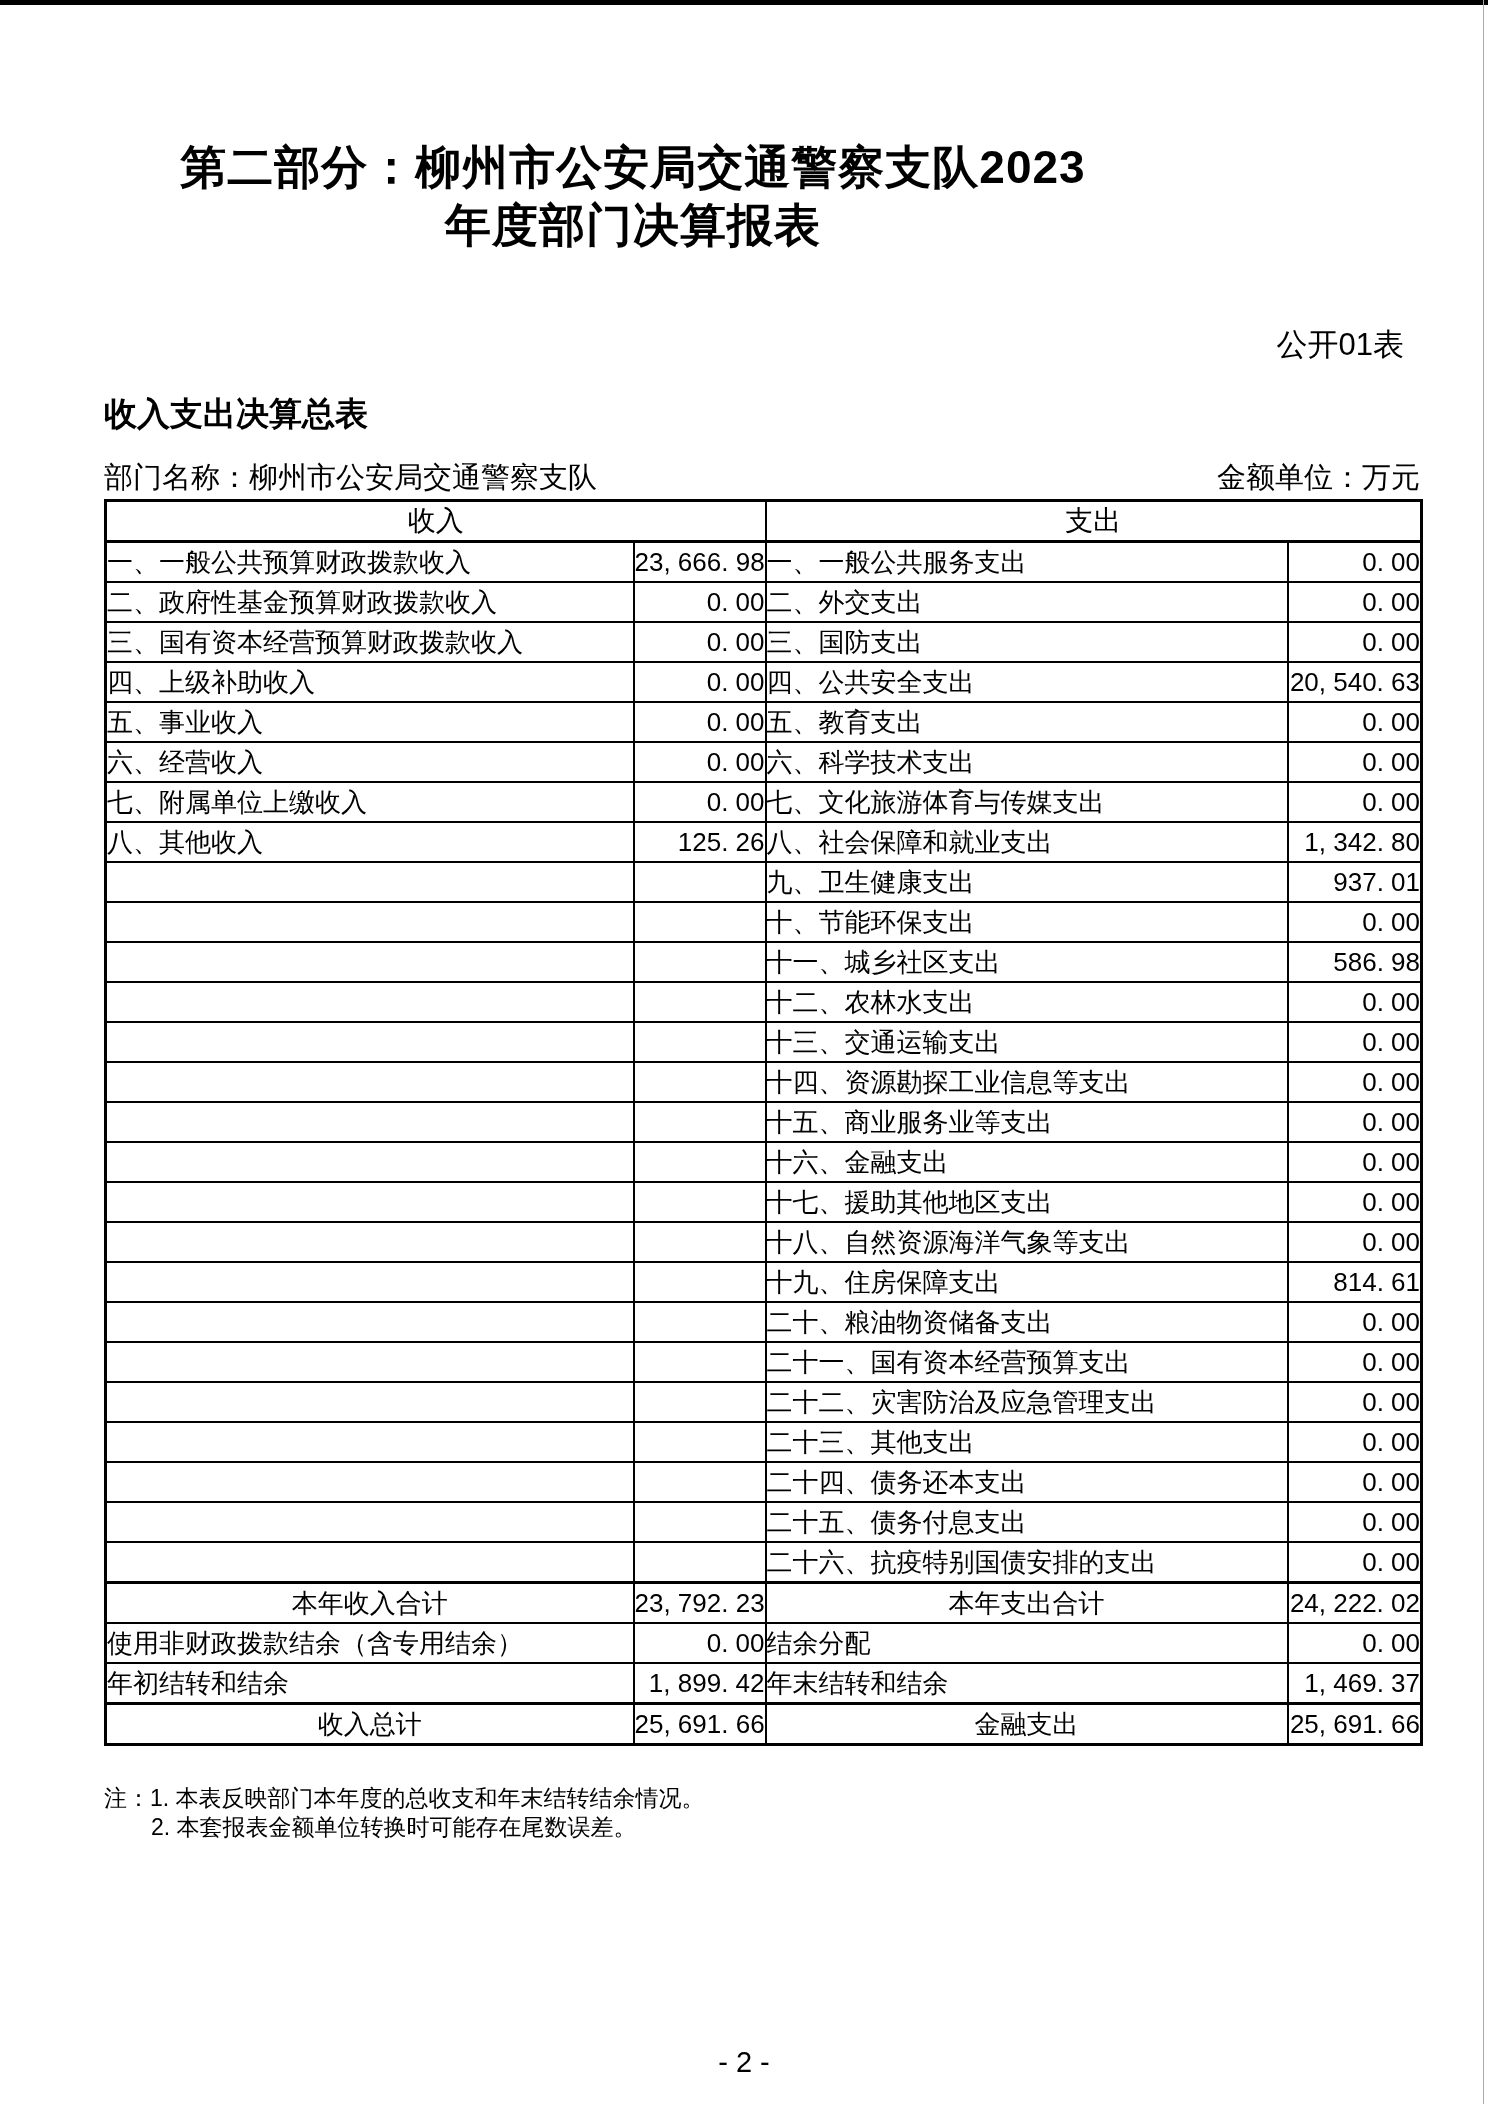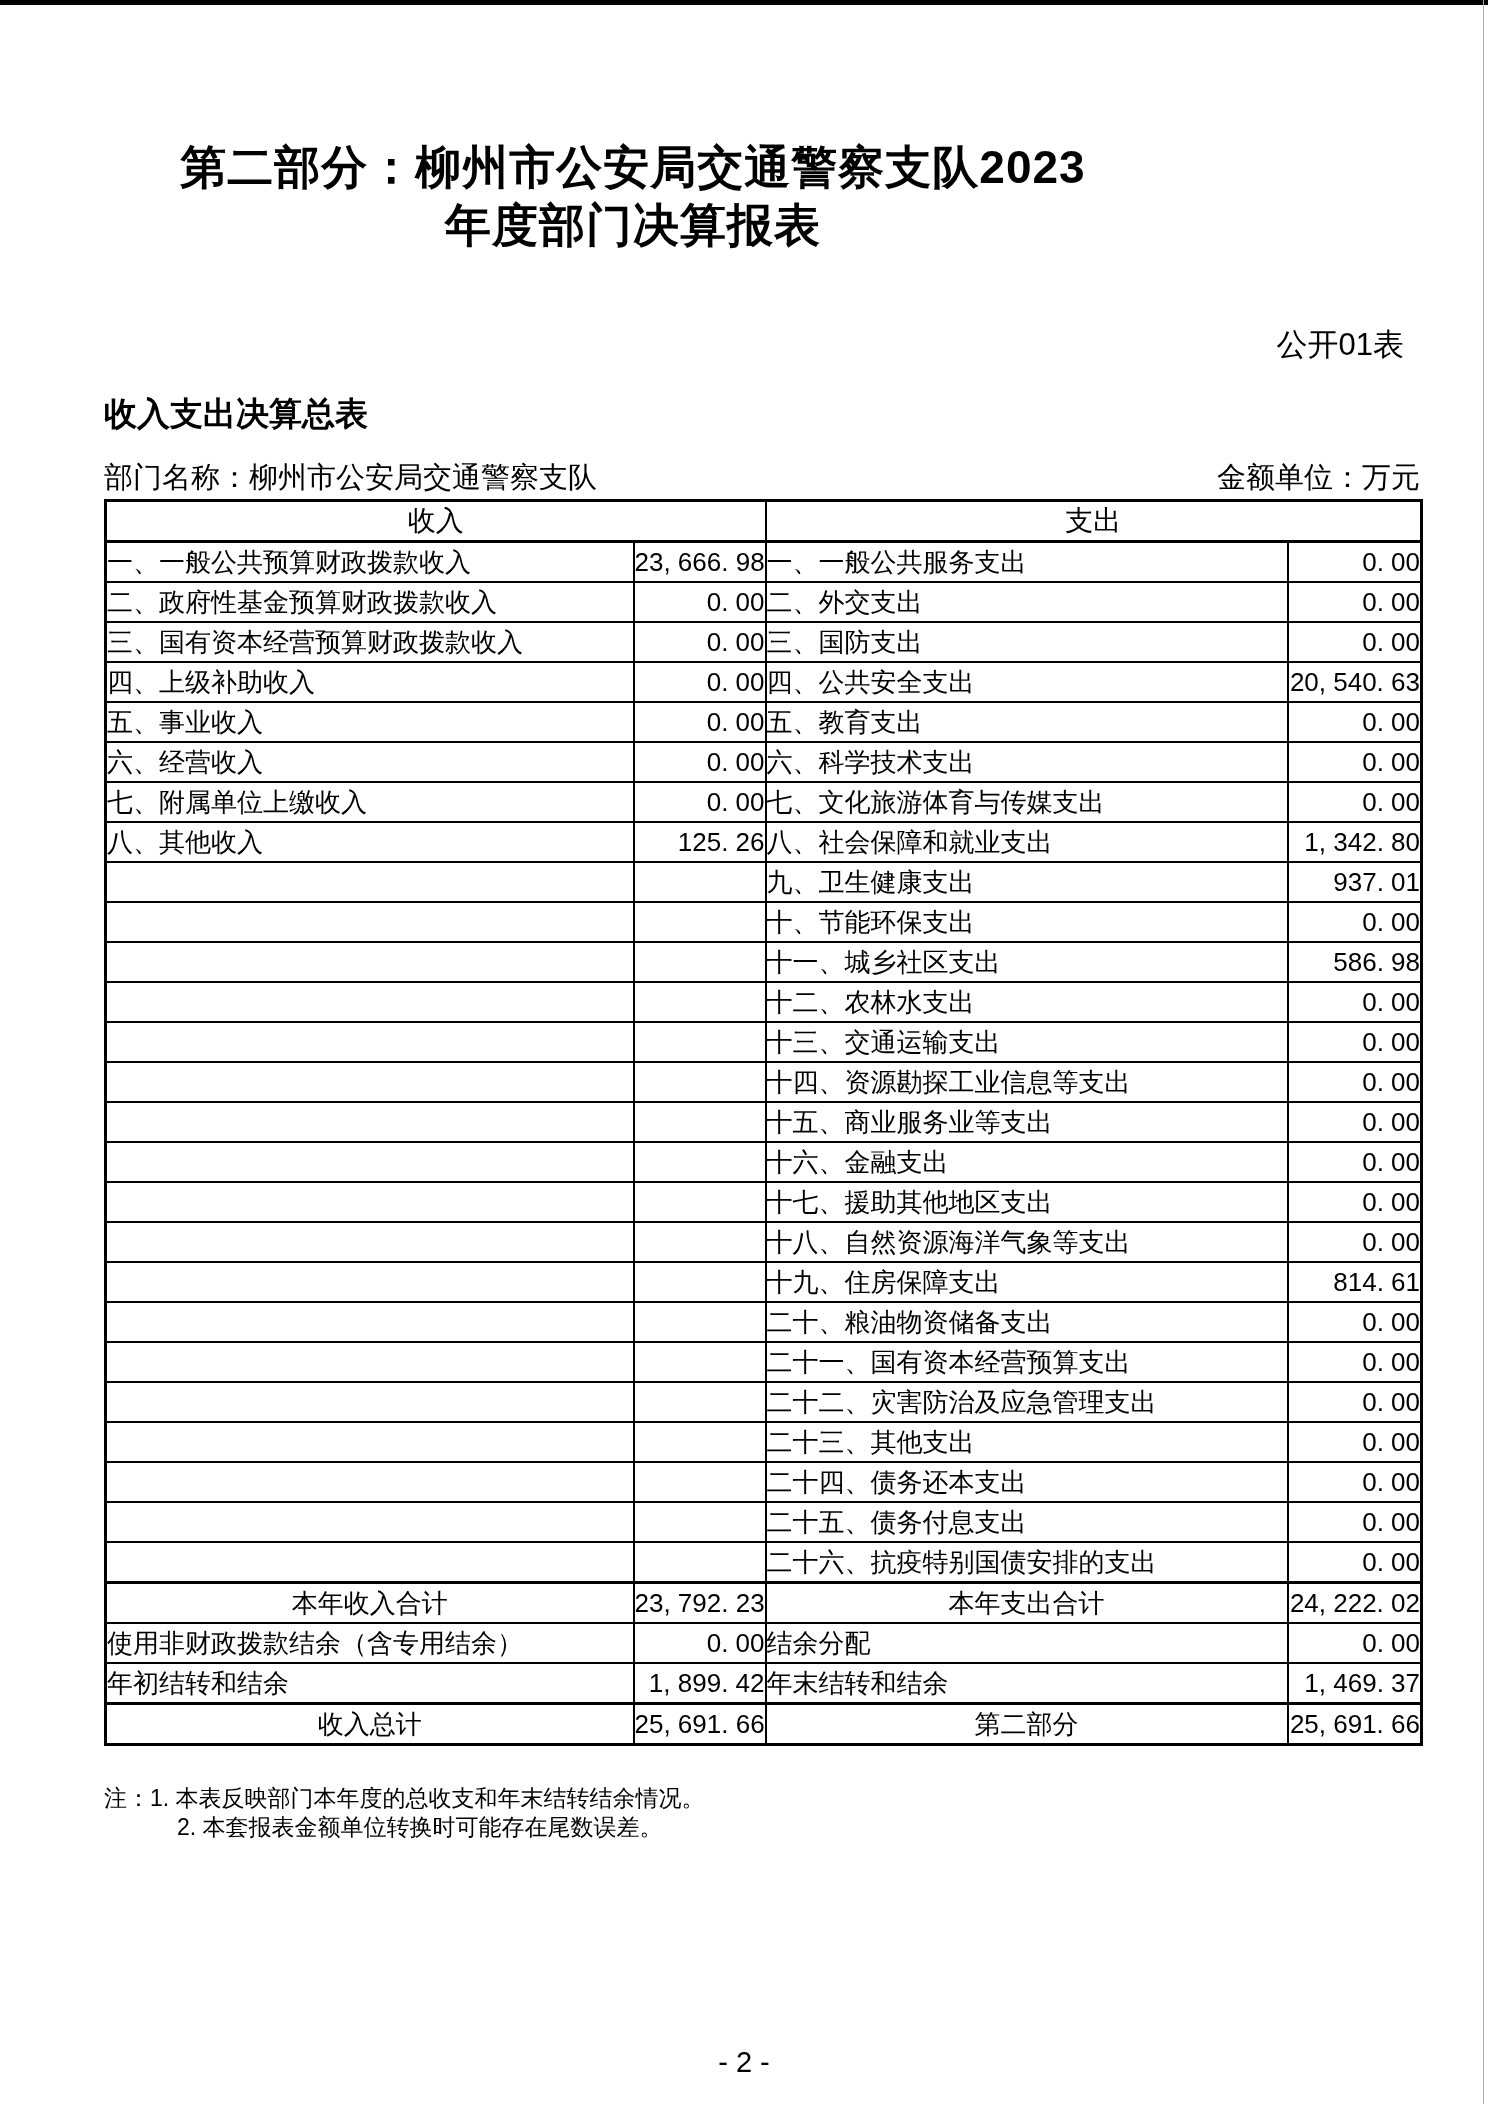--- a/index.html
+++ b/index.html
@@ -61,21 +61,21 @@
   .h1 { font-size: 28px; text-align: center; }
   .h2 { font-size: 26px; text-align: center; border-top-width: 3px !important; }
   td.item { font-size: 26px; text-align: left; padding: 0 4px 0 9px; }
   td.amt  { font-size: 26px; text-align: right; padding: 0 5px 0 2px; }
   td.total-label { font-size: 26px; font-weight: bold; text-align: center; }
   .bt3 { border-top-width: 3px !important; margin-left: 48px; }
   .notes {
     position: absolute; top: 1784px; left: 104px;
     font-size: 23px; line-height: 29px;
   }
-  .notes .note-line-2 { margin-left: 73px; }
+  .notes .note-line-2 { margin-left: 47px; }
   .page-footer {
     position: absolute; top: 2046px; left: 0; width: 100%;
     text-align: center;
     font-size: 29px;
   }
 </style>
 </head>
 <body>
 
 <div class="scan-top-bar"></div>
@@ -279,21 +279,21 @@
       </tr>
       <tr>
         <td class="item">年初结转和结余</td>
         <td class="amt">1, 899. 42</td>
         <td class="item">年末结转和结余</td>
         <td class="amt">1, 469. 37</td>
       </tr>
       <tr>
         <td class="total-label bt3">收入总计</td>
         <td class="amt bt3">25, 691. 66</td>
-        <td class="total-label bt3">第二部分</td>
+        <td class="total-label bt3">金融支出</td>
         <td class="amt bt3">25, 691. 66</td>
       </tr>
     </tbody>
 </table>
 
 <div class="notes">
   <div class="note-line-1">注：1. 本表反映部门本年度的总收支和年末结转结余情况。</div>
   <div class="note-line-2">2. 本套报表金额单位转换时可能存在尾数误差。</div>
 </div>
 

